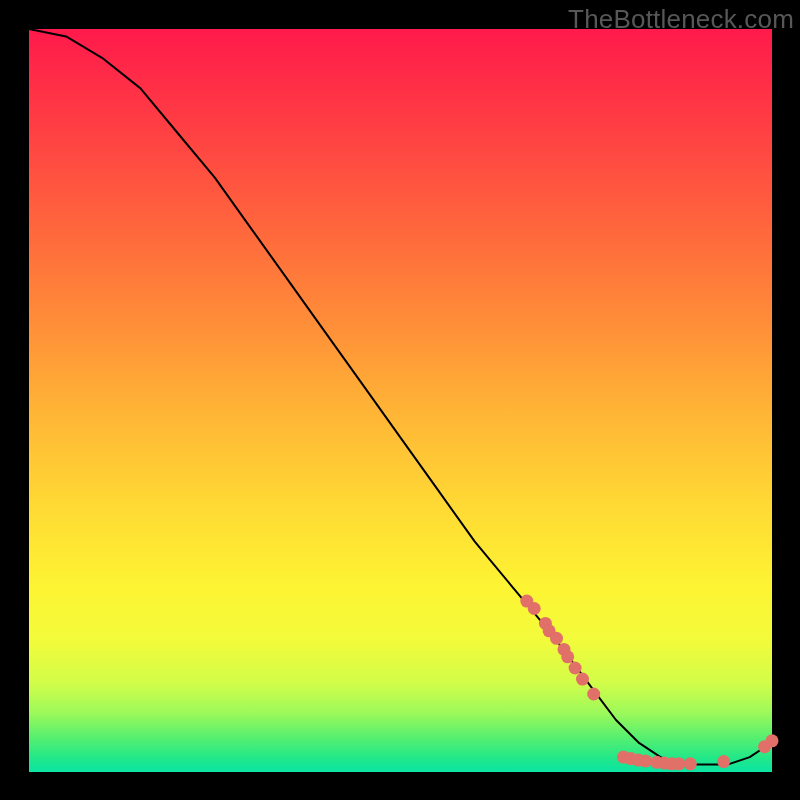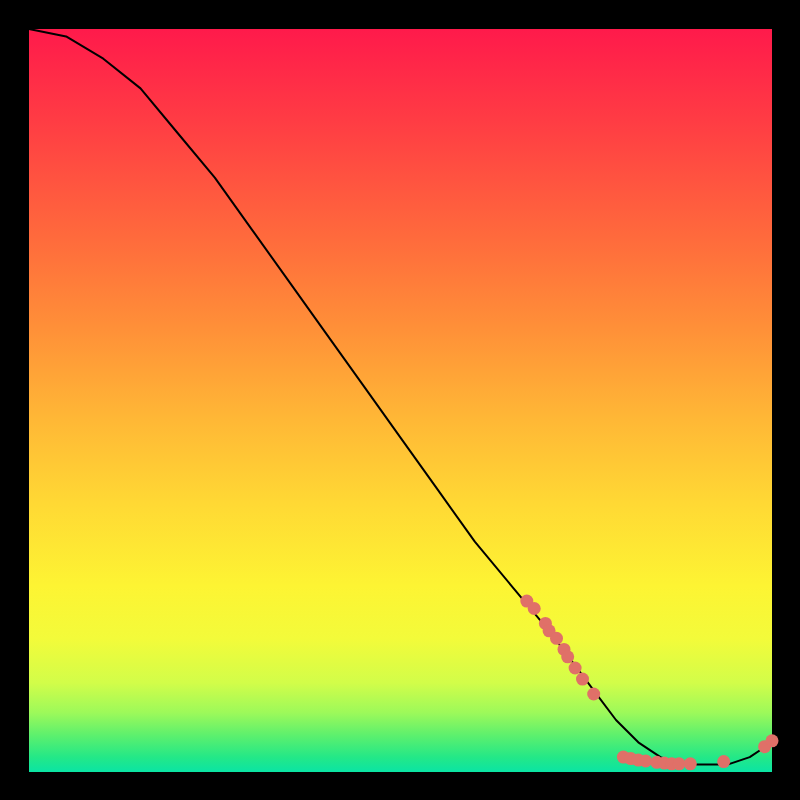--- a/index.html
+++ b/index.html
@@ -85,13 +85,14 @@
           <circle cx="635.3" cy="734.1" r="6.5" fill="#e07068"></circle>
           <circle cx="642.7" cy="734.8" r="6.5" fill="#e07068"></circle>
           <circle cx="650.1" cy="734.8" r="6.5" fill="#e07068"></circle>
           <circle cx="661.3" cy="734.8" r="6.5" fill="#e07068"></circle>
           <circle cx="694.7" cy="732.6" r="6.5" fill="#e07068"></circle>
           <circle cx="735.6" cy="717.7" r="6.5" fill="#e07068"></circle>
           <circle cx="743.0" cy="711.8" r="6.5" fill="#e07068"></circle>
         </g>
     </svg>
   </div>
+  <div class="watermark">TheBottleneck.com</div>
 </div>
 
 </body></html>

